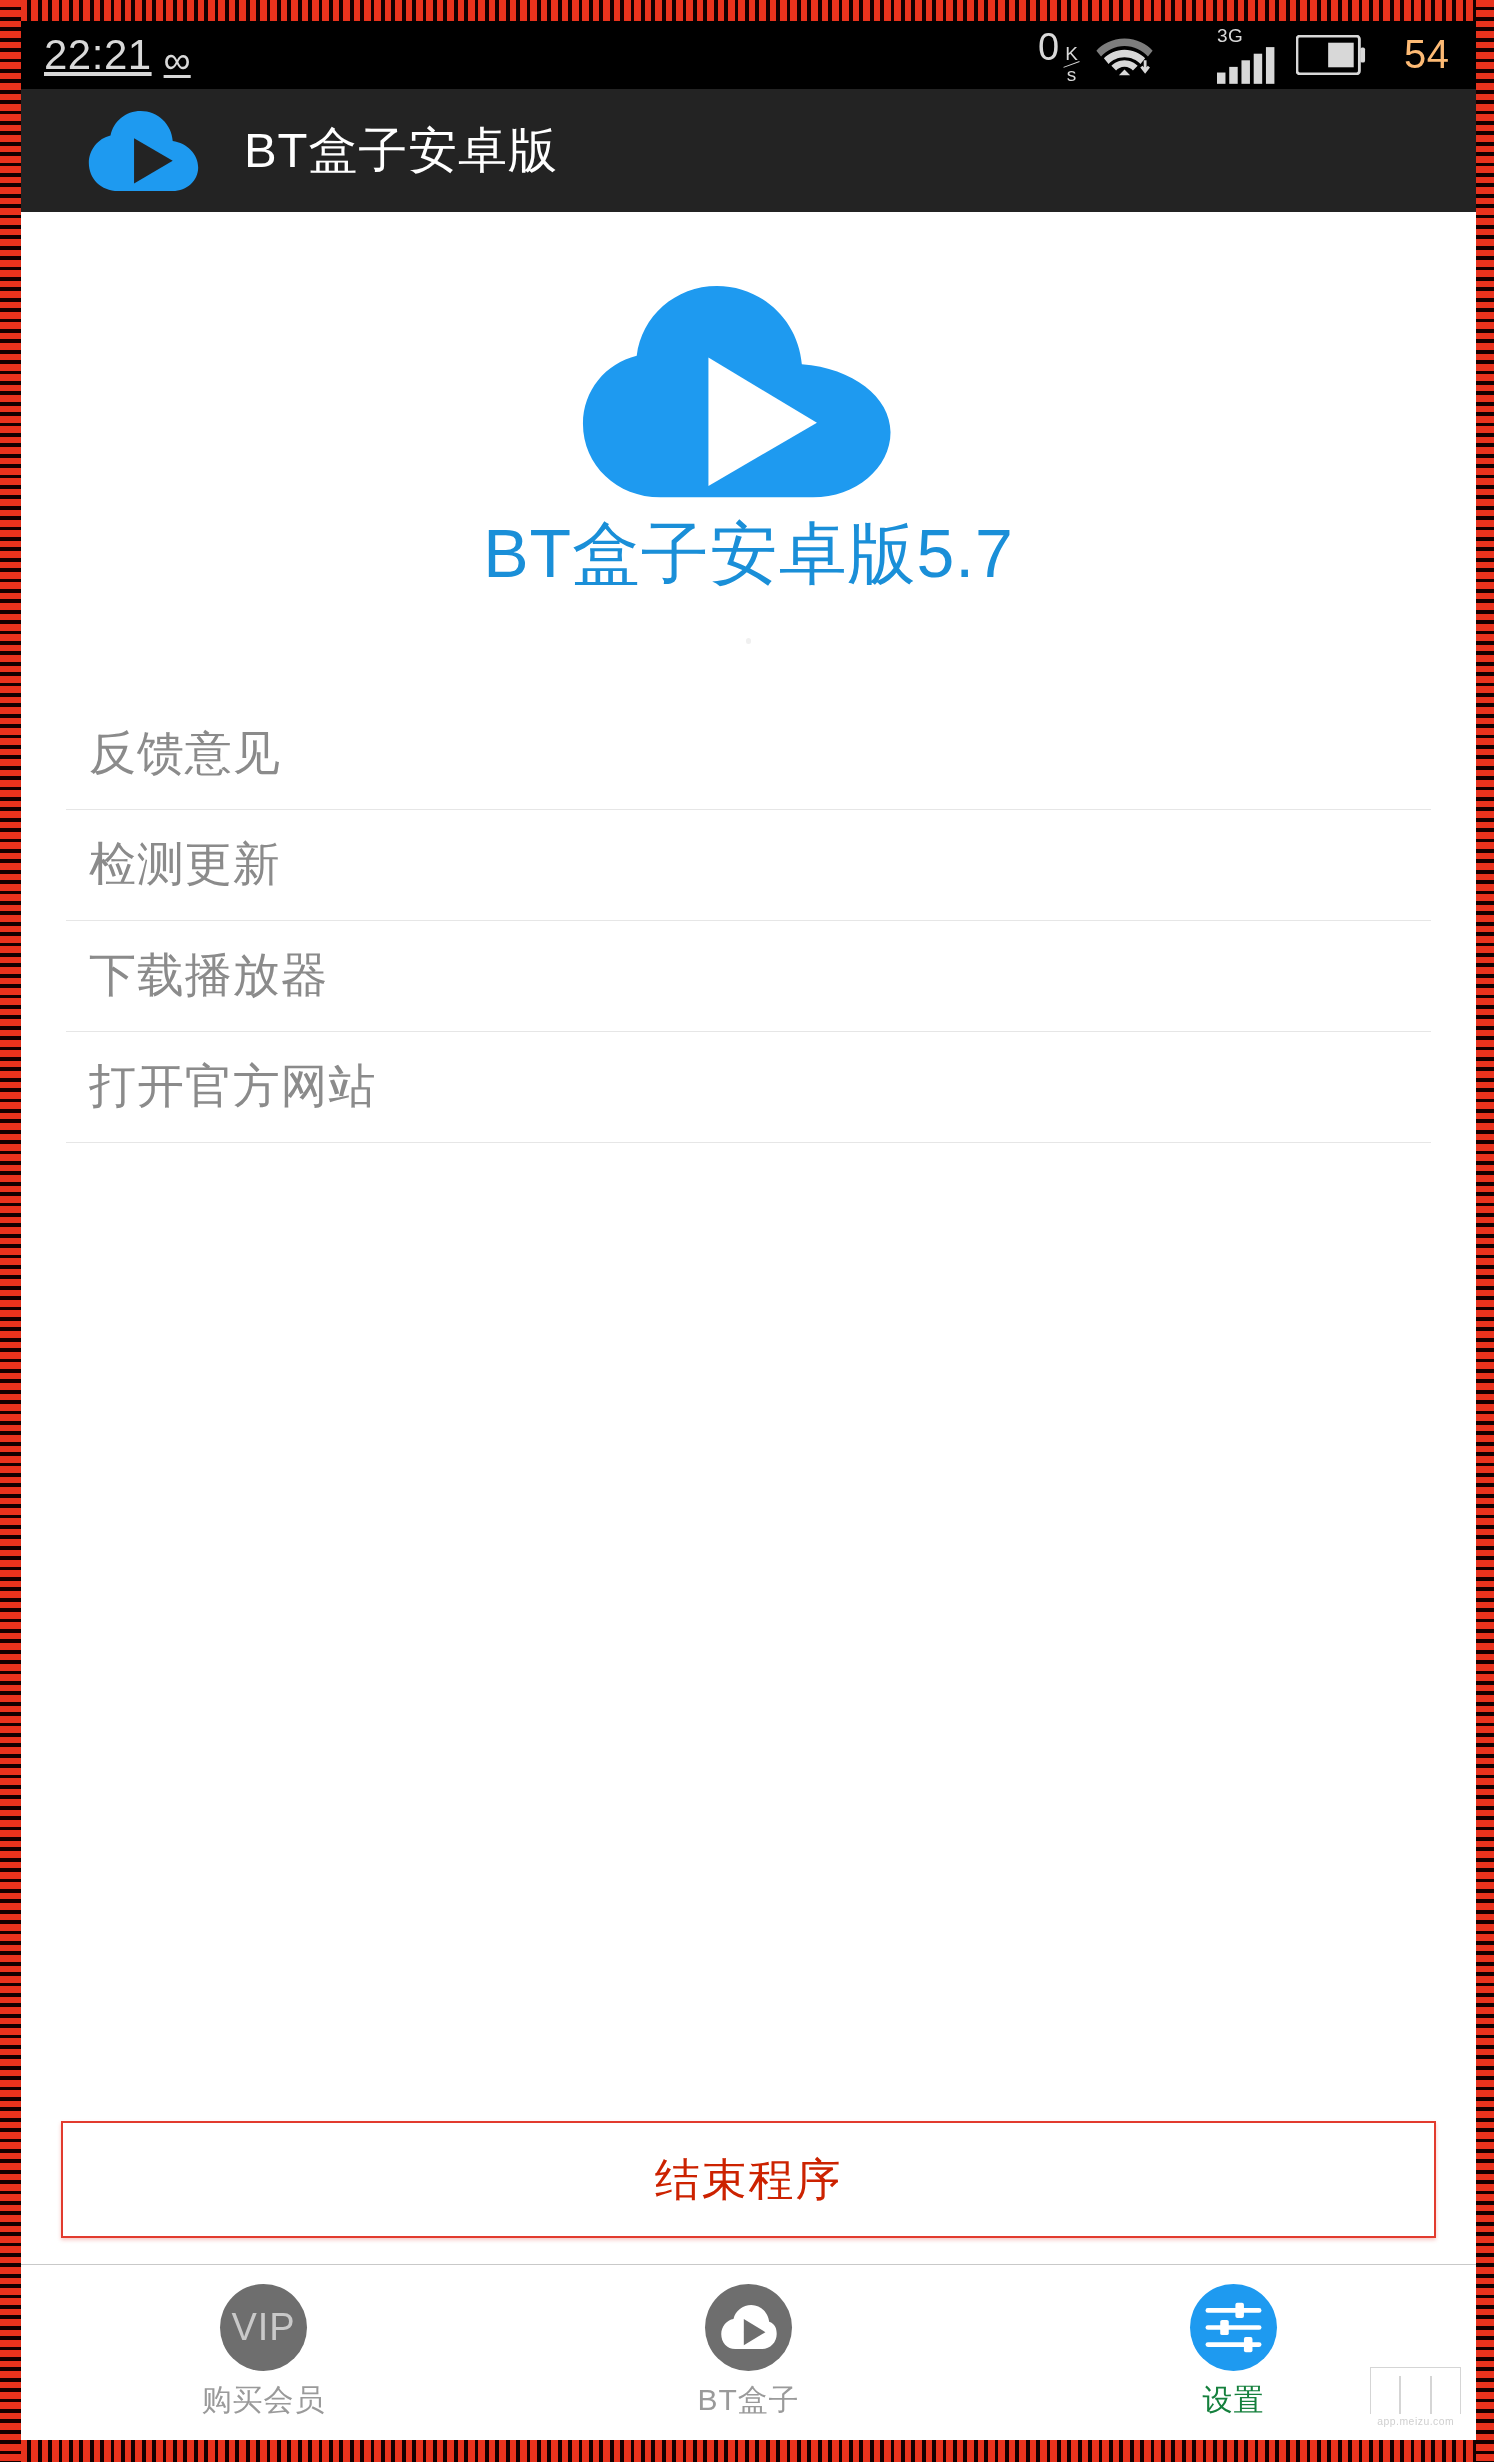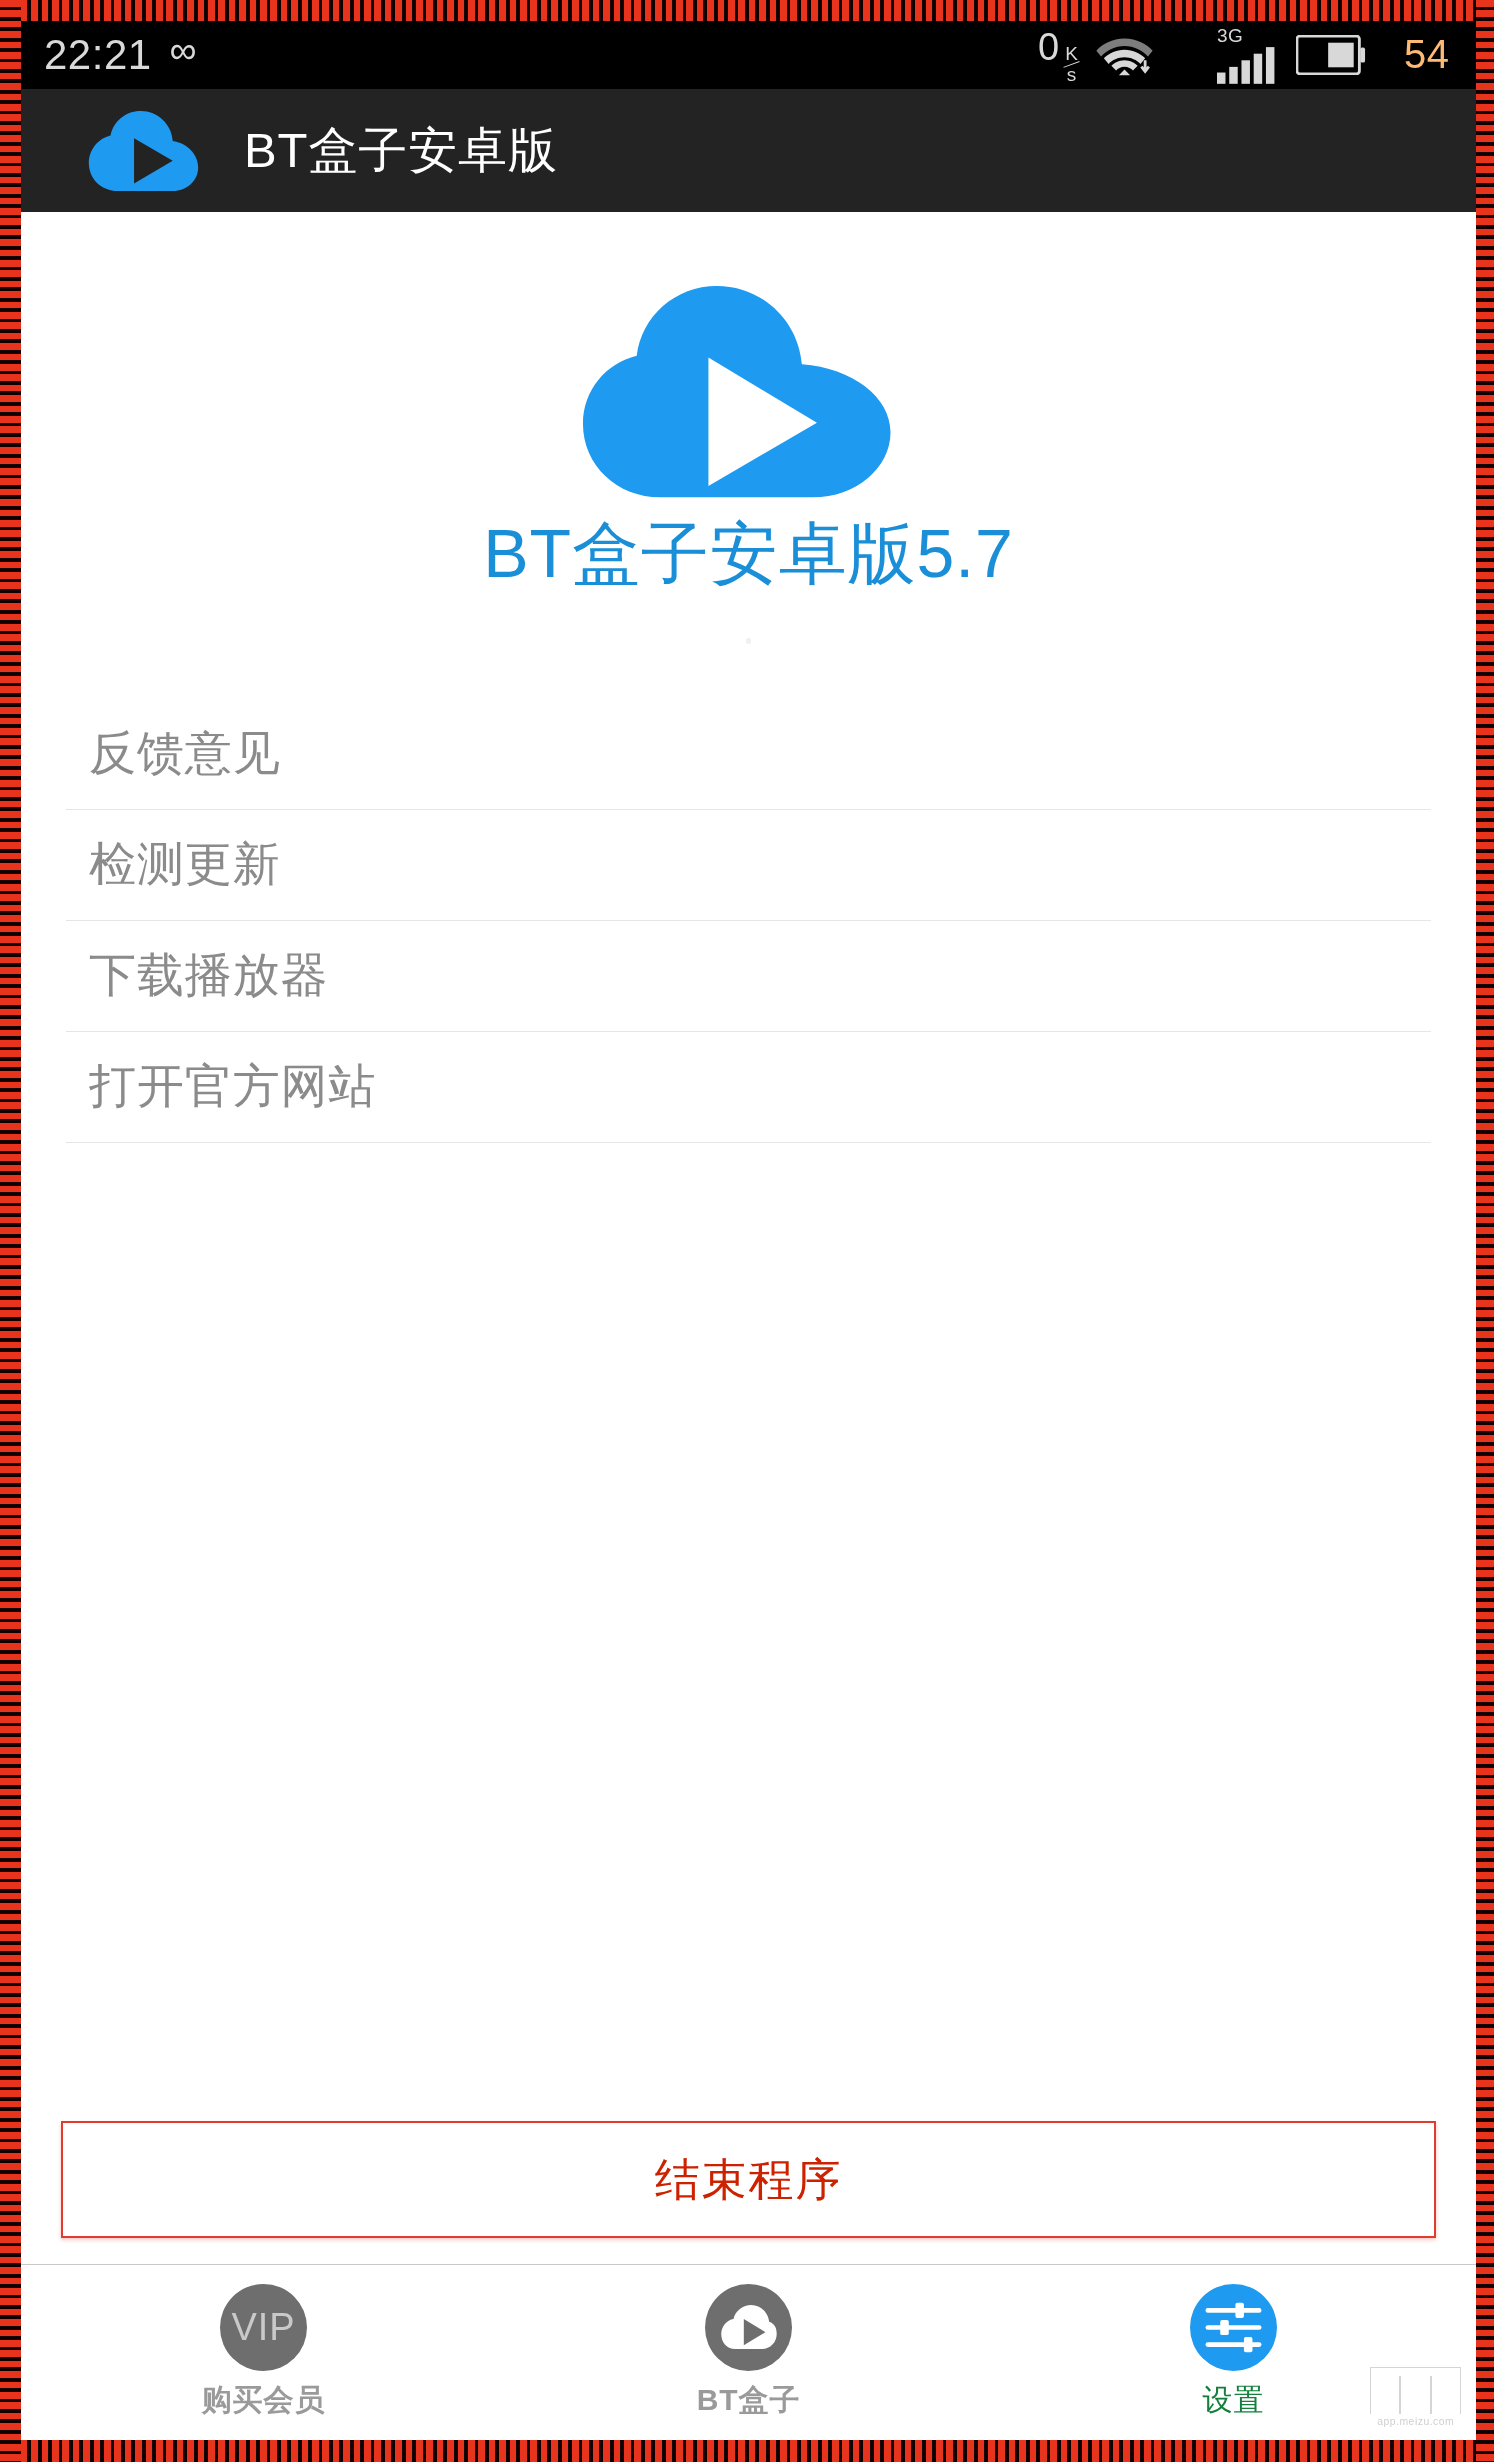--- a/index.html
+++ b/index.html
@@ -44,21 +44,21 @@
   }
 
   
   #status-bar {
     height:68px;
     background:#000;
     display:flex; align-items:center;
     padding:0 26.5px 0 23px;
     color:#d8d8d8;
   }
-  #status-left { display:flex; align-items:flex-start; gap:18px; }
+  #status-left { display:flex; align-items:flex-end; gap:12px;text-decoration:underline; }
   .status-time { font-size:42px; letter-spacing:0.5px; color:#d9d9d9; }
   .status-infinity { font-size:38px; color:#d9d9d9; line-height:1; }
   #status-right {
     margin-left:auto;
     display:flex; align-items:center; gap:15px;
   }
   .net-speed { display:flex; align-items:baseline; gap:3.8px; font-size:38px; color:#d9d9d9; }
   .batt-pct { font-size:40px; color:#fdba74; letter-spacing:0.5px;margin-left:23px; }
 
   
@@ -148,21 +148,21 @@
     position:relative;
   }
   .nav-icon {
     width:87px; height:87px;
     border-radius:50%;
     display:flex; align-items:center; justify-content:center;
   }
   .nav-icon.inactive { background:#6e6e6e; }
   .nav-icon.active   { background:#1e9af0; }
   .nav-label { font-size:30px; letter-spacing:0.9px; }
-  .nav-label.inactive { color:#9a9a9a;font-weight:bold; }
+  .nav-label.inactive { color:#9a9a9a; }
   .nav-label.active   { color:#15803d; }
   .vip-text {
     font-size:38px;
     color:#c9c9c9;
     letter-spacing:0.9px;
     font-family:"Liberation Sans",sans-serif;
   }
 
   
   #watermark {

